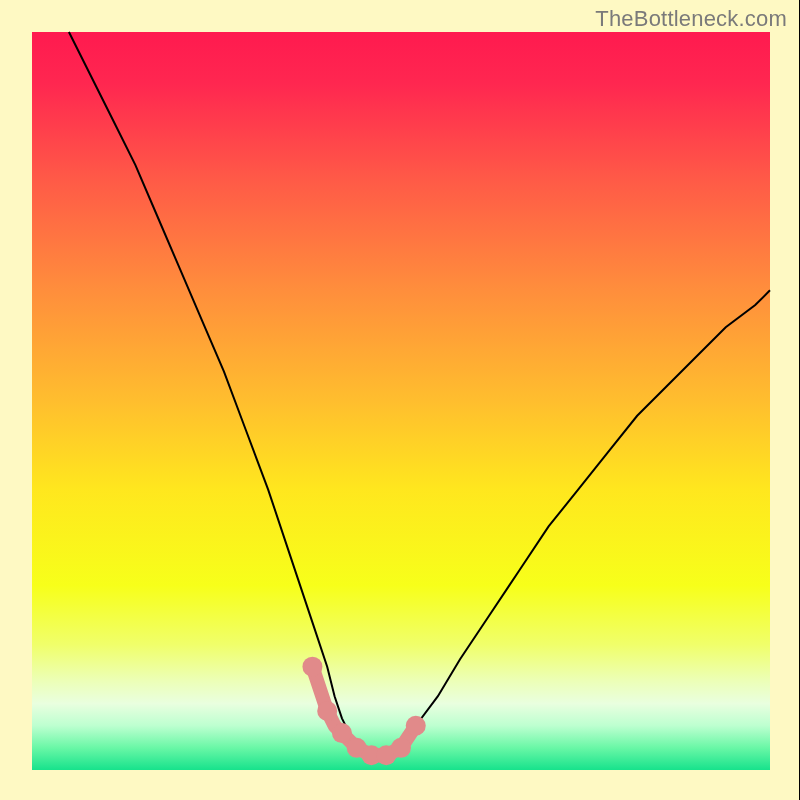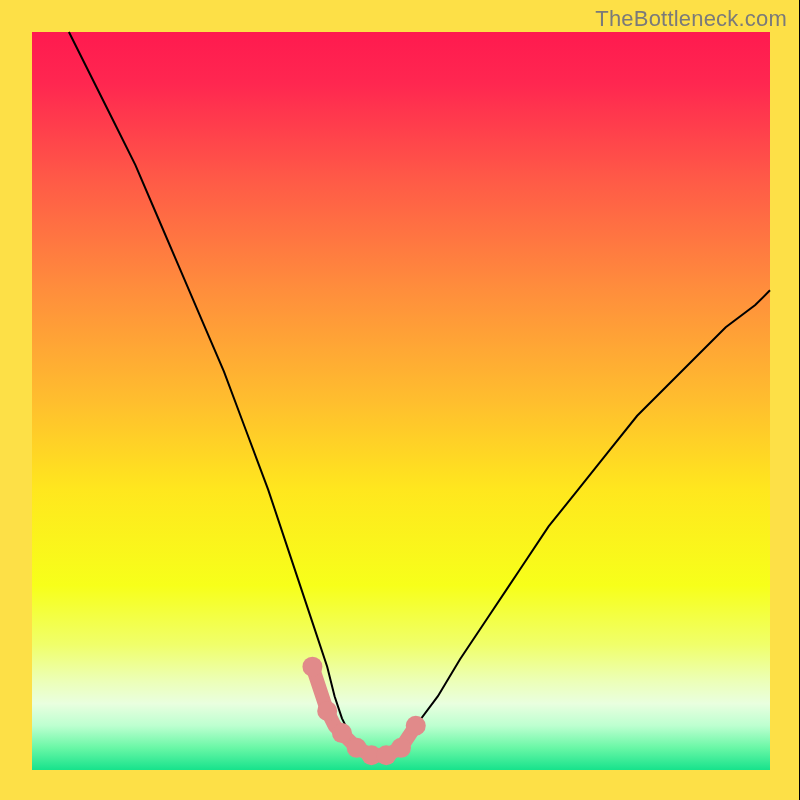--- a/index.html
+++ b/index.html
@@ -7,21 +7,21 @@
     padding: 0;
     width: 800px;
     height: 800px;
     background: #000000;
     overflow: hidden;
   }
   .stage {
     position: relative;
     width: 799px;
     height: 800px;
-    background: #fde047;
+    background: #fef9c3;
   }
   .watermark {
     position: absolute;
     top: 6px;
     right: 12px;
     color: #7a7a7a;
     font-family: Arial, Helvetica, sans-serif;
     font-size: 22px;
     font-weight: 500;
     letter-spacing: 0.2px;

